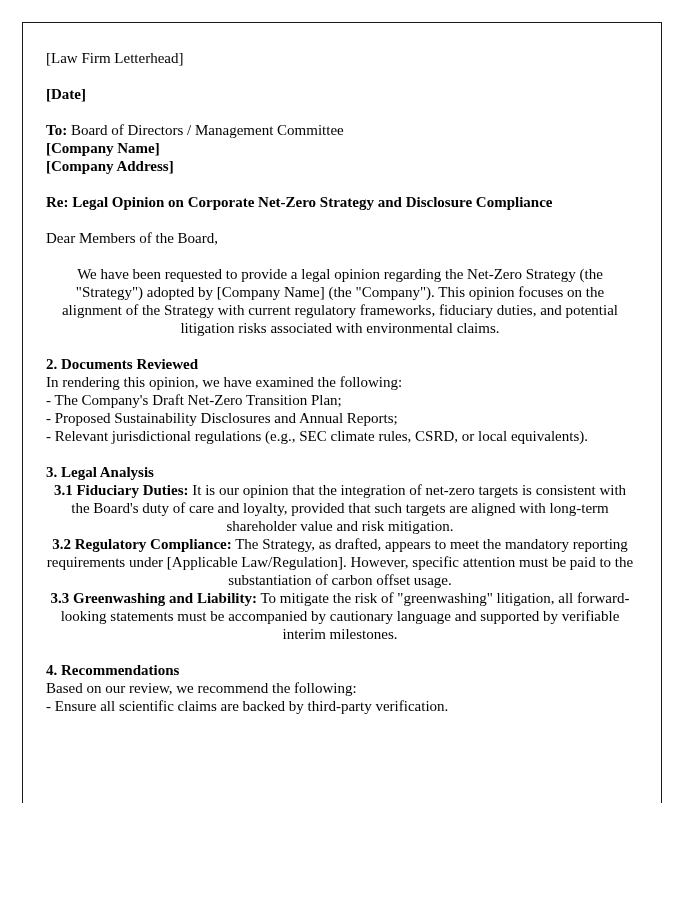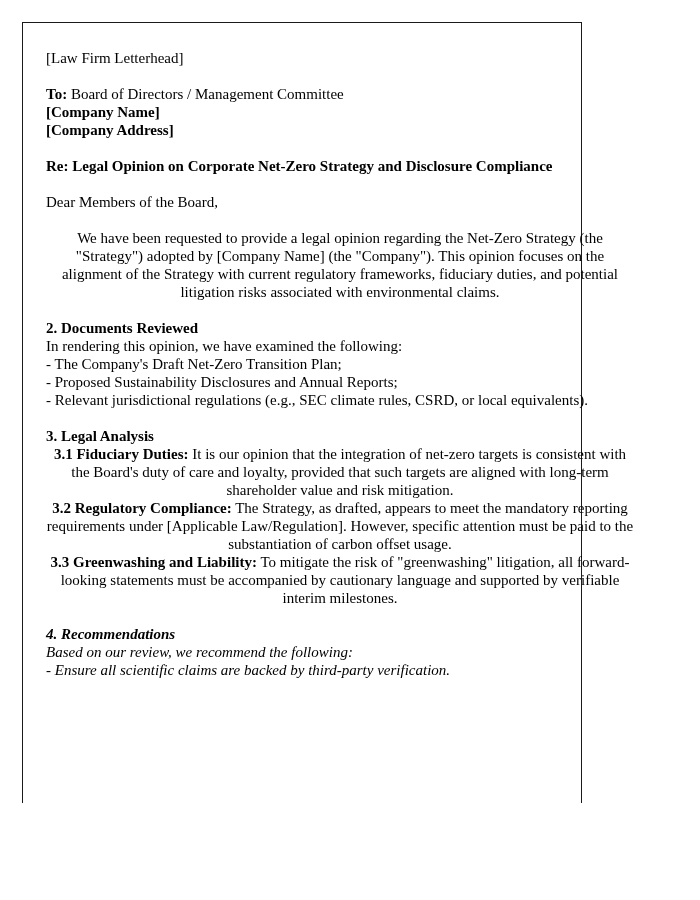--- a/index.html
+++ b/index.html
@@ -13,21 +13,21 @@
     overflow: hidden;
     font-family: "Liberation Serif", "DejaVu Serif", serif;
     color: #000000;
   }
 
   
   .page-frame {
     position: absolute;
     left: 22px;
     top: 22px;
-    width: 560px;
+    width: 640px;
     height: 781px;
     box-sizing: border-box;
     border-top: 1.4px solid #1a1a1a;
     border-left: 1.4px solid #1a1a1a;
     border-right: 1.4px solid #1a1a1a;
     border-bottom: none;
     background: #ffffff;
   }
 
   .page-body {
@@ -37,21 +37,20 @@
     width: 588px;
     font-size: 15px;
     line-height: 18px;
   }
 
   .block {
     margin: 0 0 18px 0;
   }
   .block.tight {
     margin-bottom: 0;
-    font-style: italic;
   }
   .line {
     margin: 0;
     padding: 0;
   }
   .heading {
     font-weight: bold;
   }
   .b {
     font-weight: bold;
@@ -66,20 +65,23 @@
 </head>
 <body>
 
 <div class="page-frame">
   <div class="page-body">
 
     <div class="block">
       <p class="line">[Law Firm Letterhead]</p>
     </div>
 
+    <div class="block">
+      <p class="line heading">[Date]</p>
+    </div>
 
     <div class="block">
       <p class="line"><span class="b">To:</span><span> Board of Directors / Management Committee</span></p>
       <p class="line heading">[Company Name]</p>
       <p class="line heading">[Company Address]</p>
     </div>
 
     <div class="block">
       <p class="line heading">Re: Legal Opinion on Corporate Net-Zero Strategy and Disclosure Compliance</p>
     </div>

